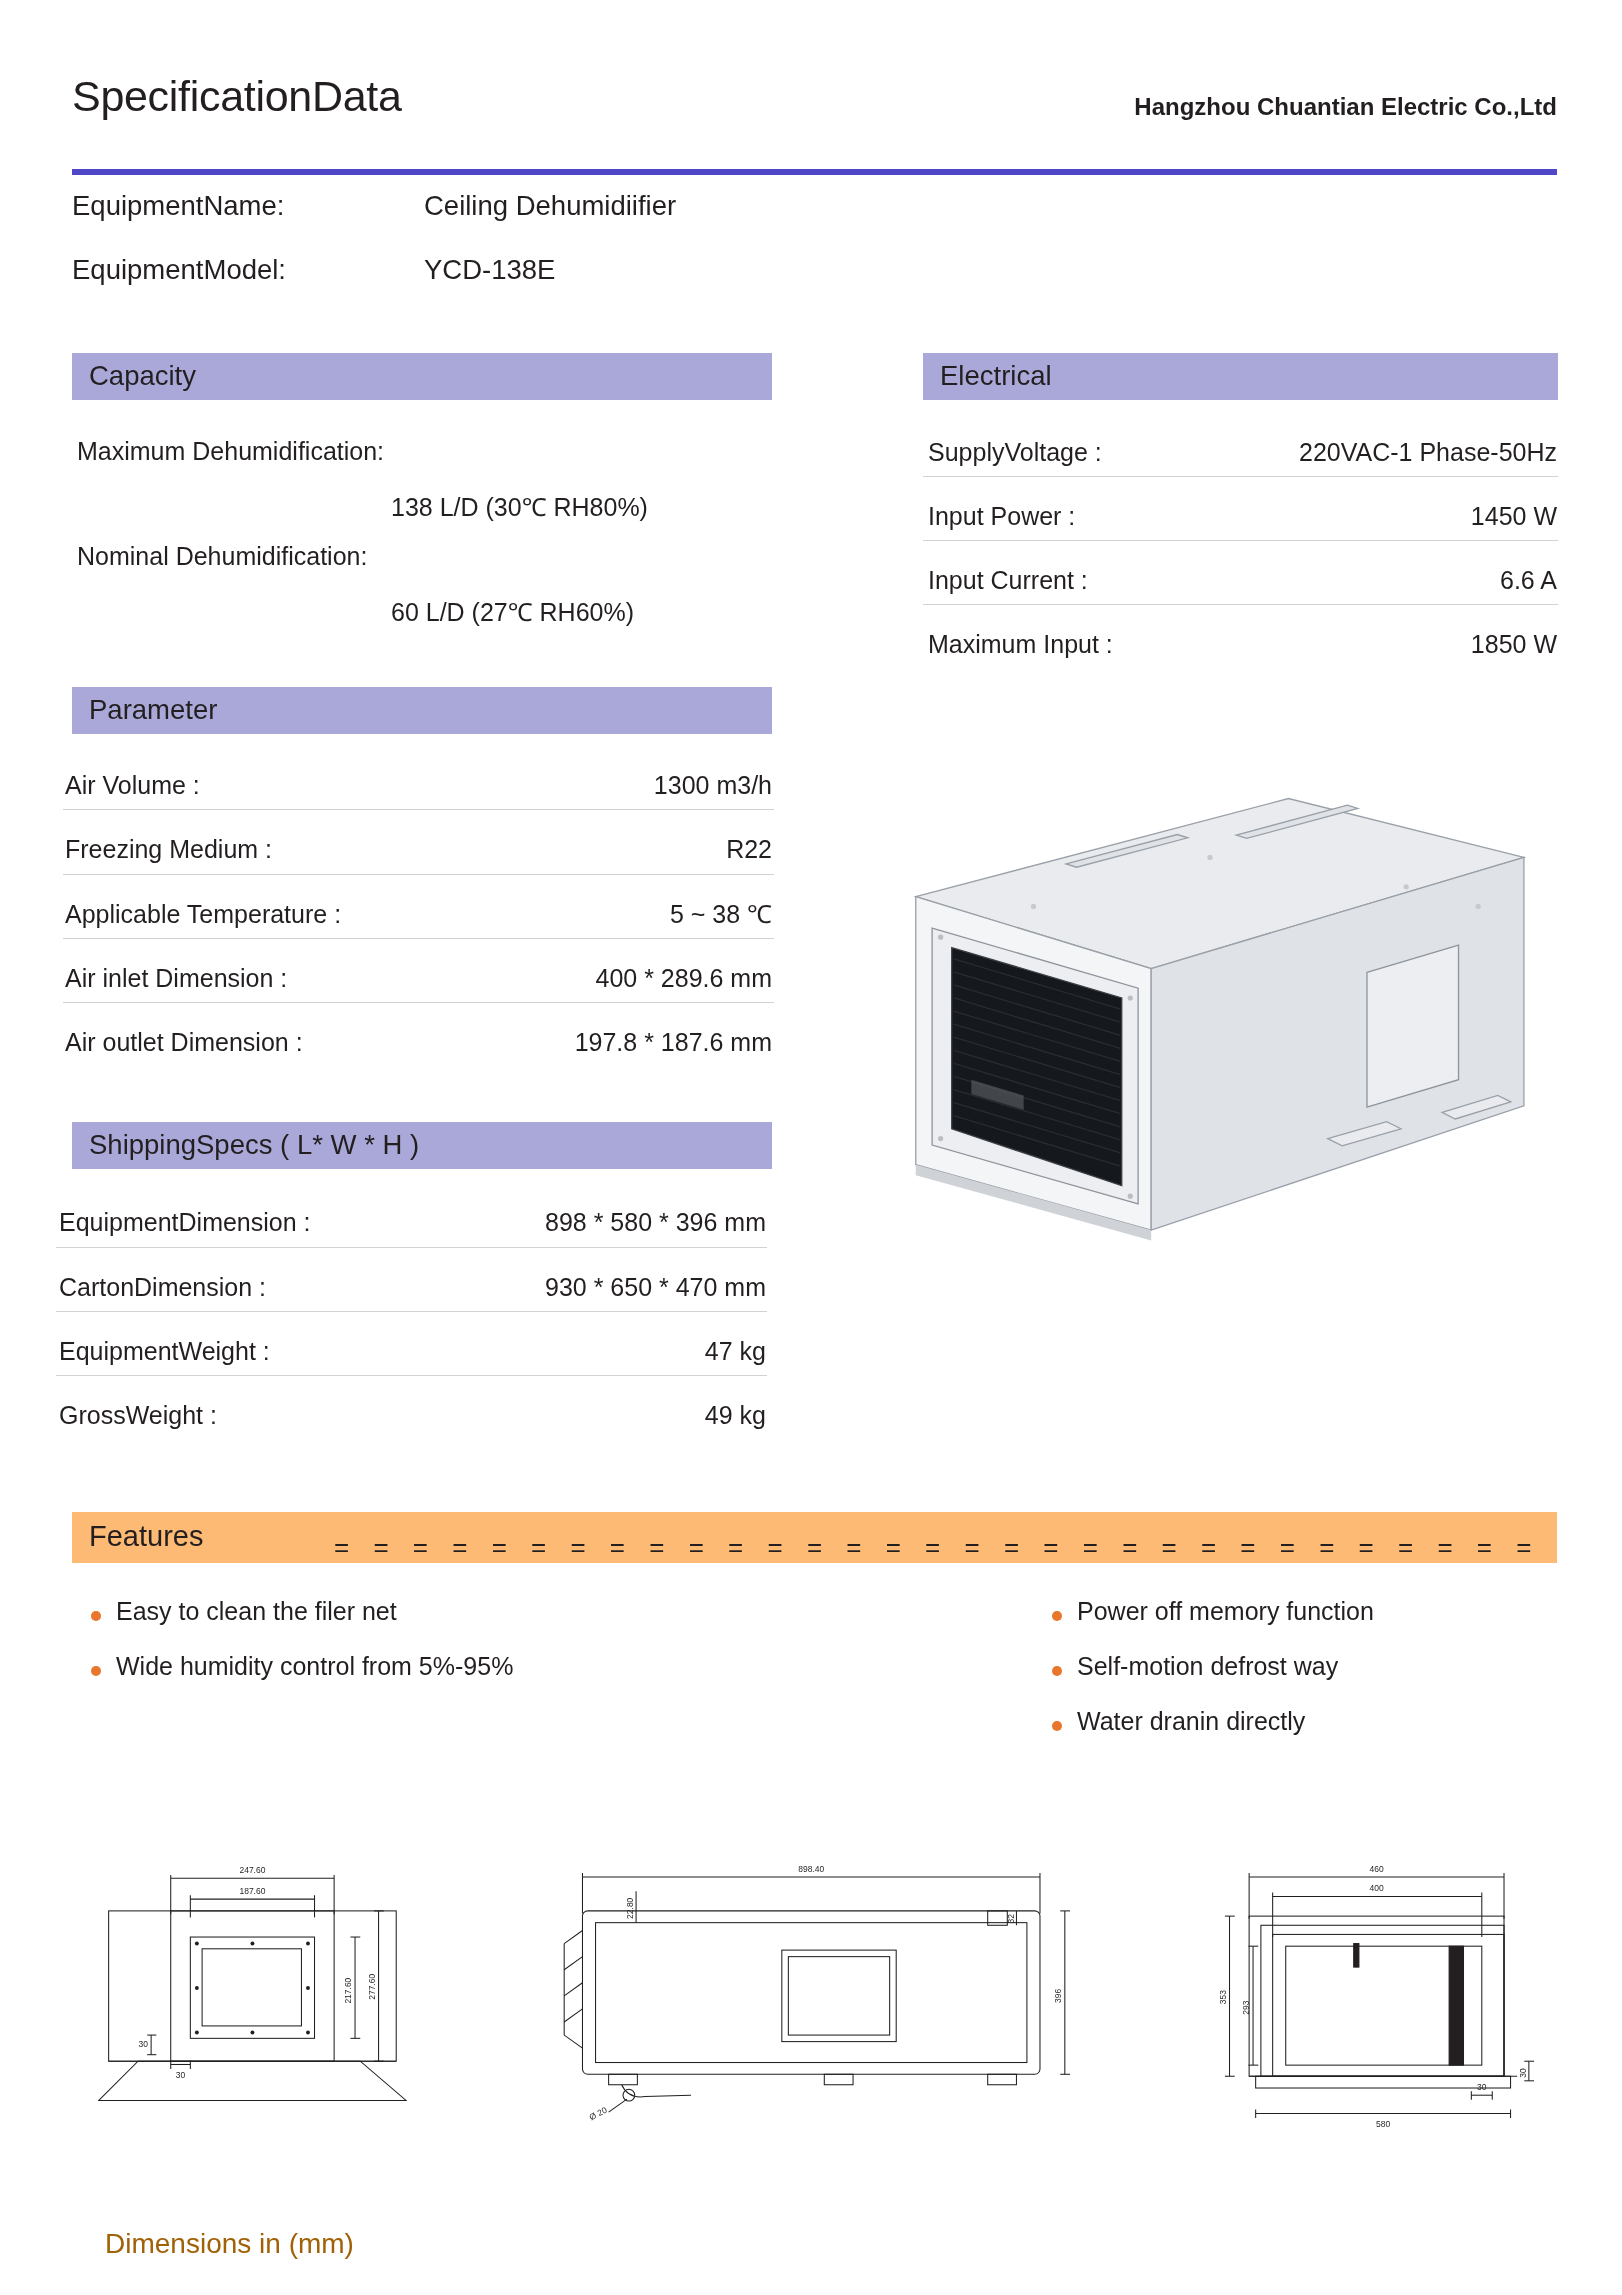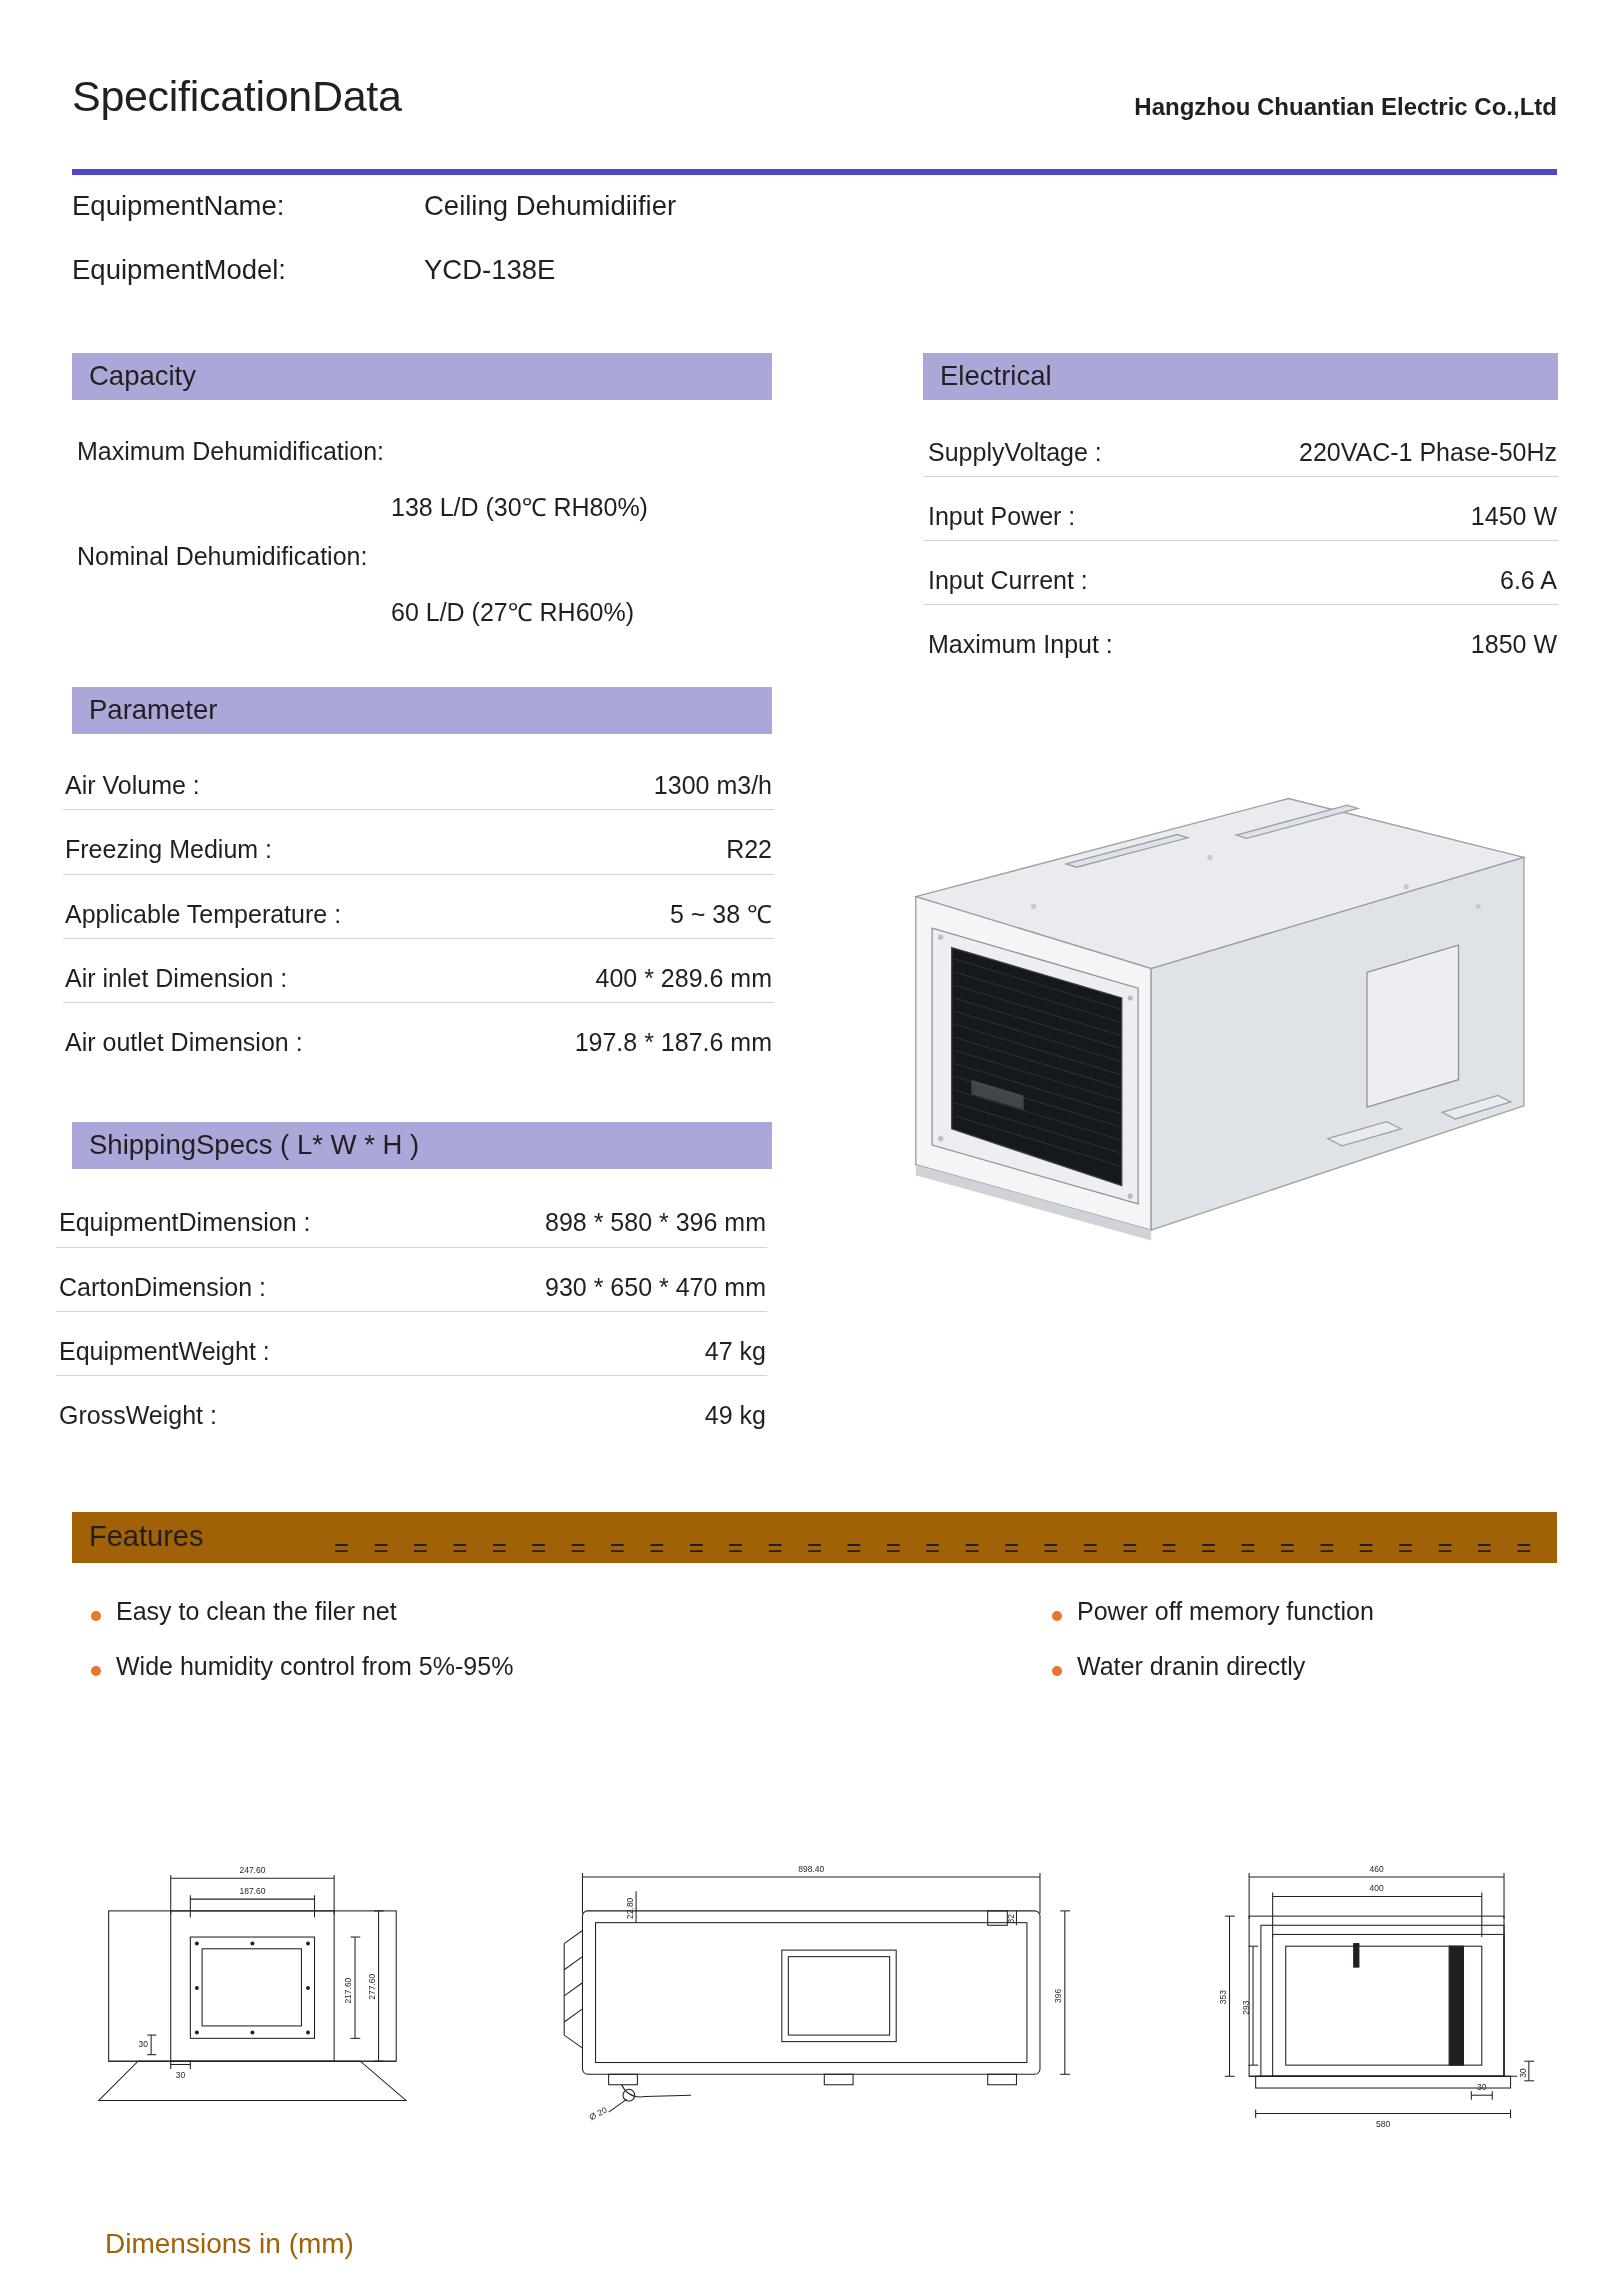--- a/index.html
+++ b/index.html
@@ -130,21 +130,21 @@
     white-space: nowrap;
   }
 
   
   .features-bar {
     position: absolute;
     left: 72px;
     top: 1512px;
     width: 1485px;
     height: 51px;
-    background: #a16207;
+    background: #fdba74;
   }
   .features-title {
     position: absolute;
     left: 17px;
     top: 7.9px;
     font-size: 29px;
     color: #231f20;
   }
   .features-dashes {
     position: absolute;
@@ -400,20 +400,24 @@
     </div>
   </div>
 
   <div class="feat-list" style="left:1040px; top:1597px; width:523px;">
     <div class="feat-item">
       <span class="bullet"></span>
       <span>Power off memory function</span>
     </div>
     <div class="feat-item">
       <span class="bullet"></span>
+      <span>Self-motion defrost way</span>
+    </div>
+    <div class="feat-item">
+      <span class="bullet"></span>
       <span>Water dranin directly</span>
     </div>
   </div>
 
   <div class="drawings">
     <svg width="1485" height="366" viewBox="0 0 2270 560">
       <g stroke="#231f20" fill="none" stroke-width="1.6" font-family="Liberation Sans, sans-serif" font-size="13">
 
         <g>
           <rect x="55" y="110" width="440" height="230"></rect>

